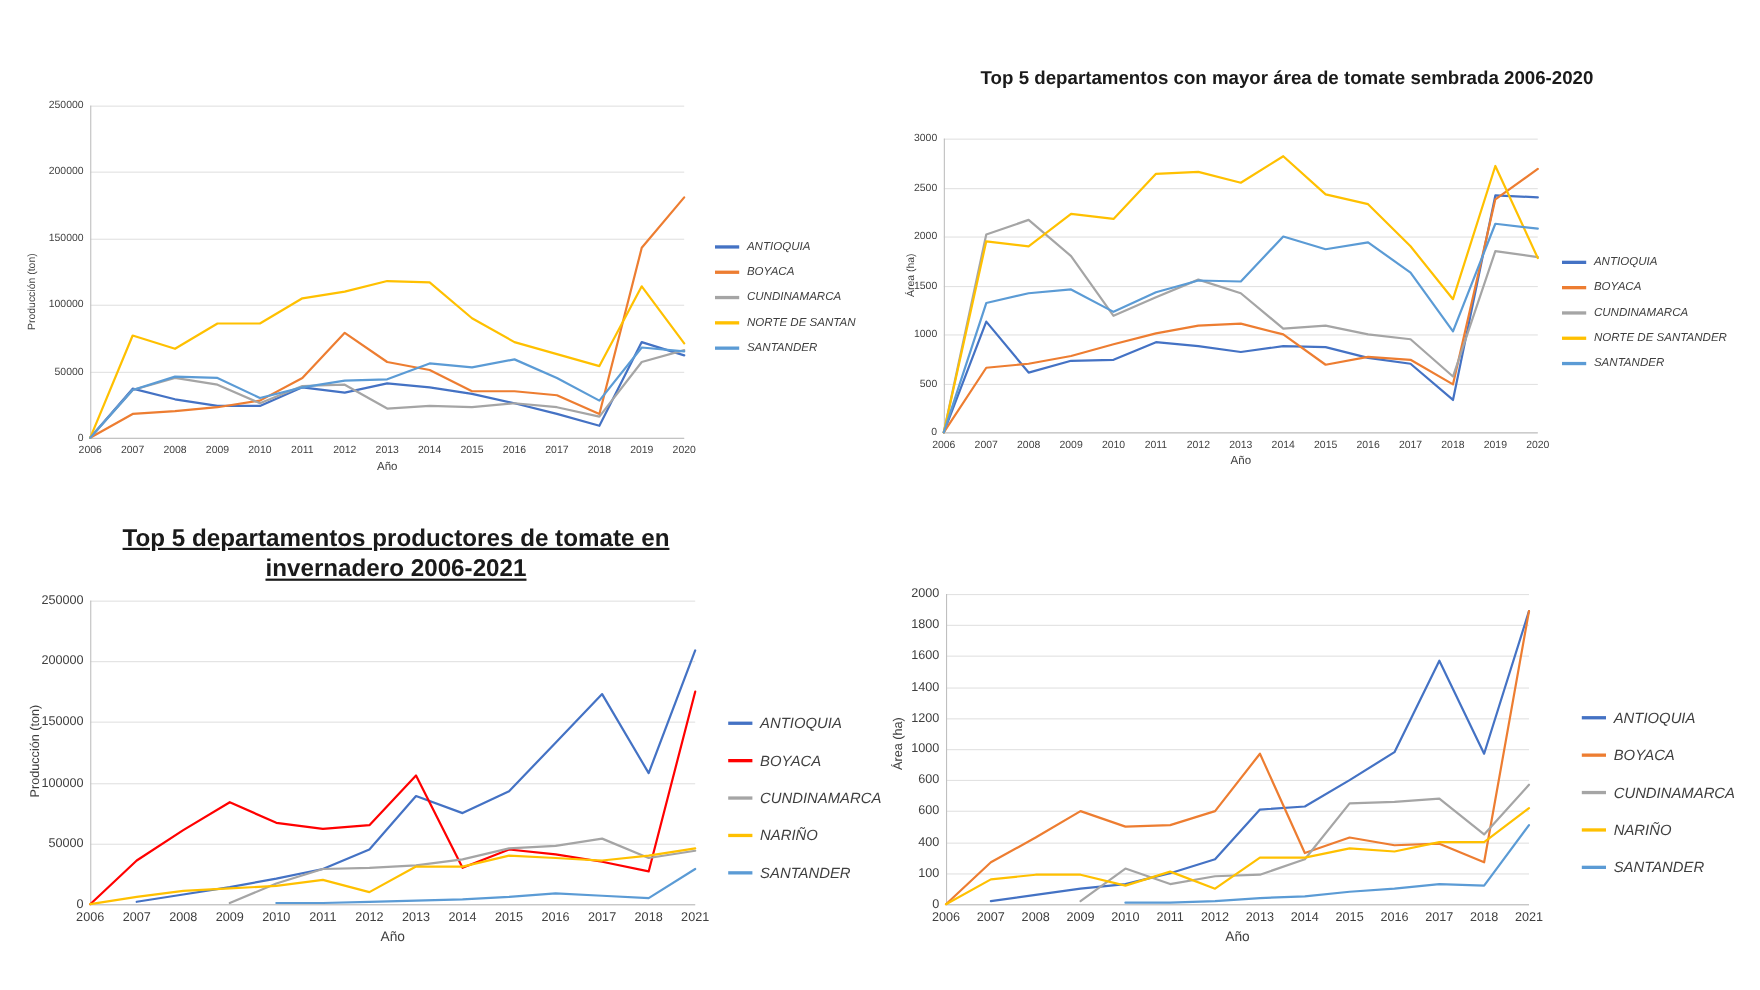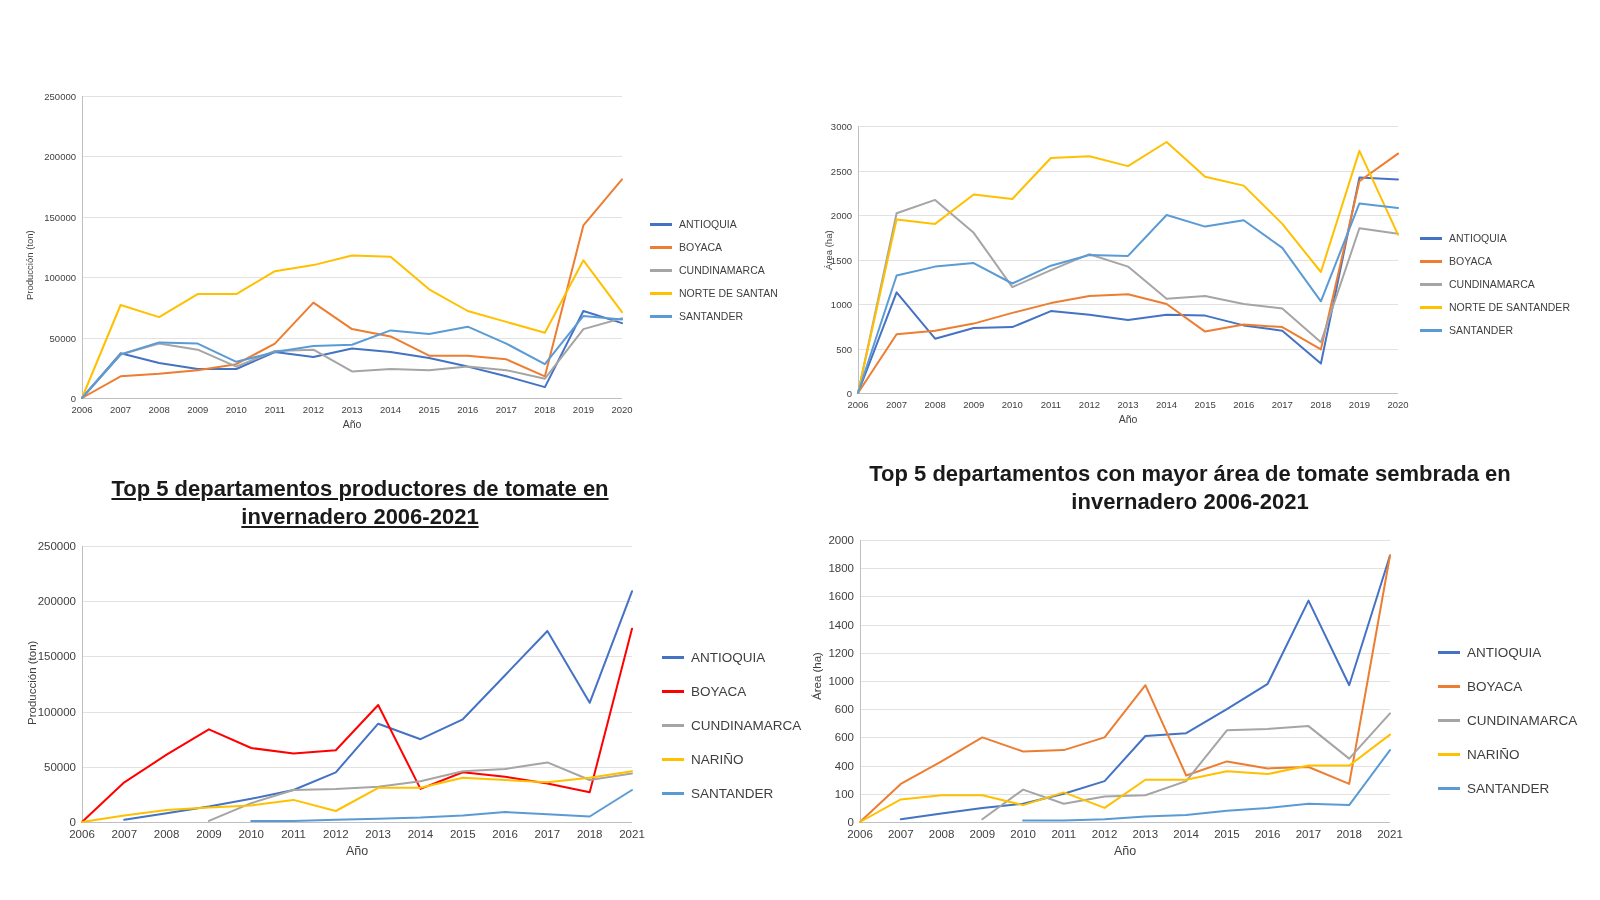--- a/index.html
+++ b/index.html
@@ -61,20 +61,21 @@
   .legend{
     position:absolute;
     display:flex;
     flex-direction:column;
   }
   .legend-row{
     display:flex;
     align-items:center;
     gap:7px;
     white-space:nowrap;
+    font-style:italic;
   }
   .swatch{
     display:inline-block;
     width:22px;height:3px;
     flex:0 0 auto;
   }
   .lgd-label{color:#3f3f3f;}
   svg{display:block;overflow:visible;}
   .f9{font-size:9.5px;}
   .f10{font-size:10.5px;}
@@ -146,20 +147,21 @@
           <span class="lgd-label">NORTE DE SANTAN</span>
         </div>
         <div class="legend-row">
           <span class="swatch" style="background: rgb(91, 155, 213);"></span>
           <span class="lgd-label">SANTANDER</span>
         </div>
       </div>
   </div>
 
   <div class="panel">
+    <div class="title t-small" style="position:absolute;left:50px;top:60px;width:660px;">Top 5 departamentos con mayor área de tomate sembrada 2006-2020</div>
     <div class="ylabel f9" style="left:33px;top:270px;">Área (ha)</div>
     <div class="chart-area" id="area1" style="position:absolute;left:68px;top:126px;width:540px;height:267px;">
         <div class="gridline" style="top: 267px;"></div>
         <div class="ytick f9" style="top: 267px;">0</div>
         <div class="gridline" style="top: 222.5px;"></div>
         <div class="ytick f9" style="top: 222.5px;">500</div>
         <div class="gridline" style="top: 178px;"></div>
         <div class="ytick f9" style="top: 178px;">1000</div>
         <div class="gridline" style="top: 133.5px;"></div>
         <div class="ytick f9" style="top: 133.5px;">1500</div>
@@ -278,21 +280,20 @@
           <span class="lgd-label">NARIÑO</span>
         </div>
         <div class="legend-row">
           <span class="swatch" style="background: rgb(91, 155, 213);"></span>
           <span class="lgd-label">SANTANDER</span>
         </div>
       </div>
   </div>
 
   <div class="panel">
-    <div class="title t-big" style="position:absolute;left:70px;top:10px;width:660px;">Top 5 departamentos con mayor área de tomate sembrada en invernadero 2006-2021</div>
     <div class="ylabel f11" style="left:21px;top:250px;">Área (ha)</div>
     <div class="chart-area" id="area3" style="position:absolute;left:70px;top:90px;width:530px;height:282px;">
         <div class="gridline" style="top: 282px;"></div>
         <div class="ytick f11" style="top: 282px;">0</div>
         <div class="gridline" style="top: 253.8px;"></div>
         <div class="ytick f11" style="top: 253.8px;">100</div>
         <div class="gridline" style="top: 225.6px;"></div>
         <div class="ytick f11" style="top: 225.6px;">400</div>
         <div class="gridline" style="top: 197.4px;"></div>
         <div class="ytick f11" style="top: 197.4px;">600</div>

